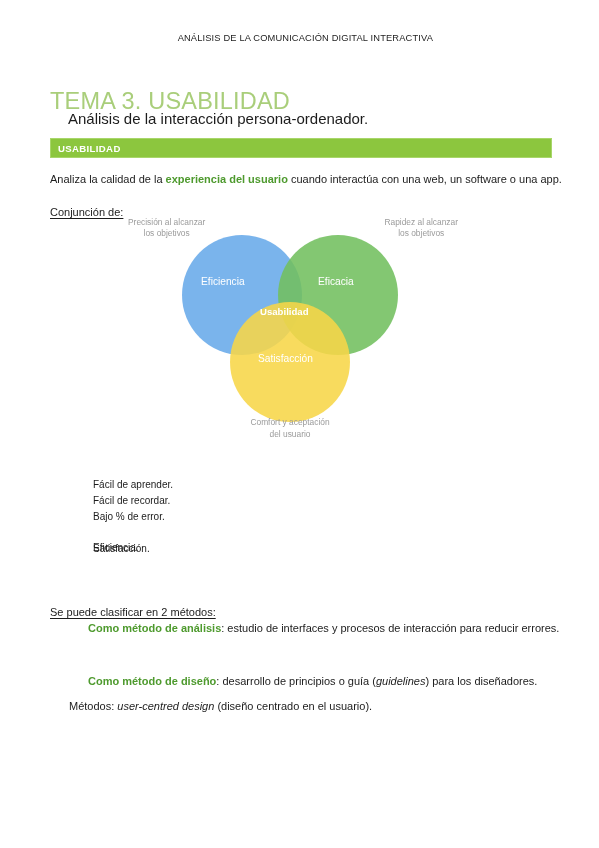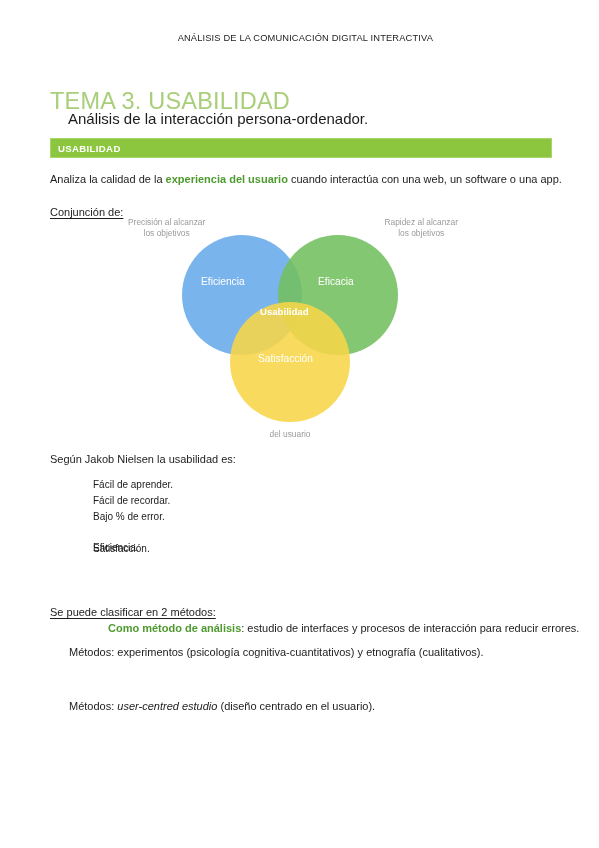--- a/index.html
+++ b/index.html
@@ -176,43 +176,45 @@
       <div>Precisión al alcanzar</div>
       <div>los objetivos</div>
     </div>
 
     <div class="venn-caption cap-right">
       <div>Rapidez al alcanzar</div>
       <div>los objetivos</div>
     </div>
 
     <div class="venn-caption cap-bottom">
+      <div>Comfort y aceptación</div>
       <div>del usuario</div>
     </div>
 
     <div class="circle-label lbl-eficiencia">Eficiencia</div>
     <div class="circle-label lbl-eficacia">Eficacia</div>
     <div class="circle-label lbl-satisfaccion">Satisfacción</div>
     <div class="circle-label lbl-usabilidad">Usabilidad</div>
   </div>
 
-  <div class="p-abs" style="top:452px; left:50px;">Según Jakob Nielsen la usabilidad es:</div>
 
   <div class="list-item" style="top:479px;">Fácil de aprender.</div>
   <div class="list-item" style="top:495px;">Fácil de recordar.</div>
   <div class="list-item" style="top:511px;">Bajo % de error.</div>
   <div class="list-item" style="top:542px;">Eficiencia.</div>
   <div class="list-item" style="top:543px;">Satisfacción.</div>
 
   <div class="p-abs underline" style="top:593px; left:50px;">Se puede clasificar en 2 métodos:</div>
 
-  <div class="p-abs" style="top:621px; left:88px;margin-left:20px;">
+  <div class="p-abs" style="top:621px; left:88px;">
     <span class="green-bold">Como método de análisis</span><span>: estudio de interfaces y procesos de interacción para reducir errores.</span>
   </div>
 
-  <div class="p-abs" style="top:645px; left:69px;">Métodos: experimentos (psicología cognitiva-cuantitativos) y etnografía (cualitativos).</div>
-
+
+  <div class="p-abs" style="top:674px; left:88px;">
+    <span class="green-bold">Como método de diseño</span><span>: desarrollo de principios o guía (</span><span class="ital">guidelines</span><span>) para los diseñadores.</span>
+  </div>
 
   <div class="p-abs" style="top:699px; left:69px;">
-    <span>Métodos: </span><span class="ital">user-centred estudio</span><span> (diseño centrado en el usuario).</span>
+    <span>Métodos: </span><span class="ital">user-centred design</span><span> (diseño centrado en el usuario).</span>
   </div>
 
 </div>
 
 </body></html>

